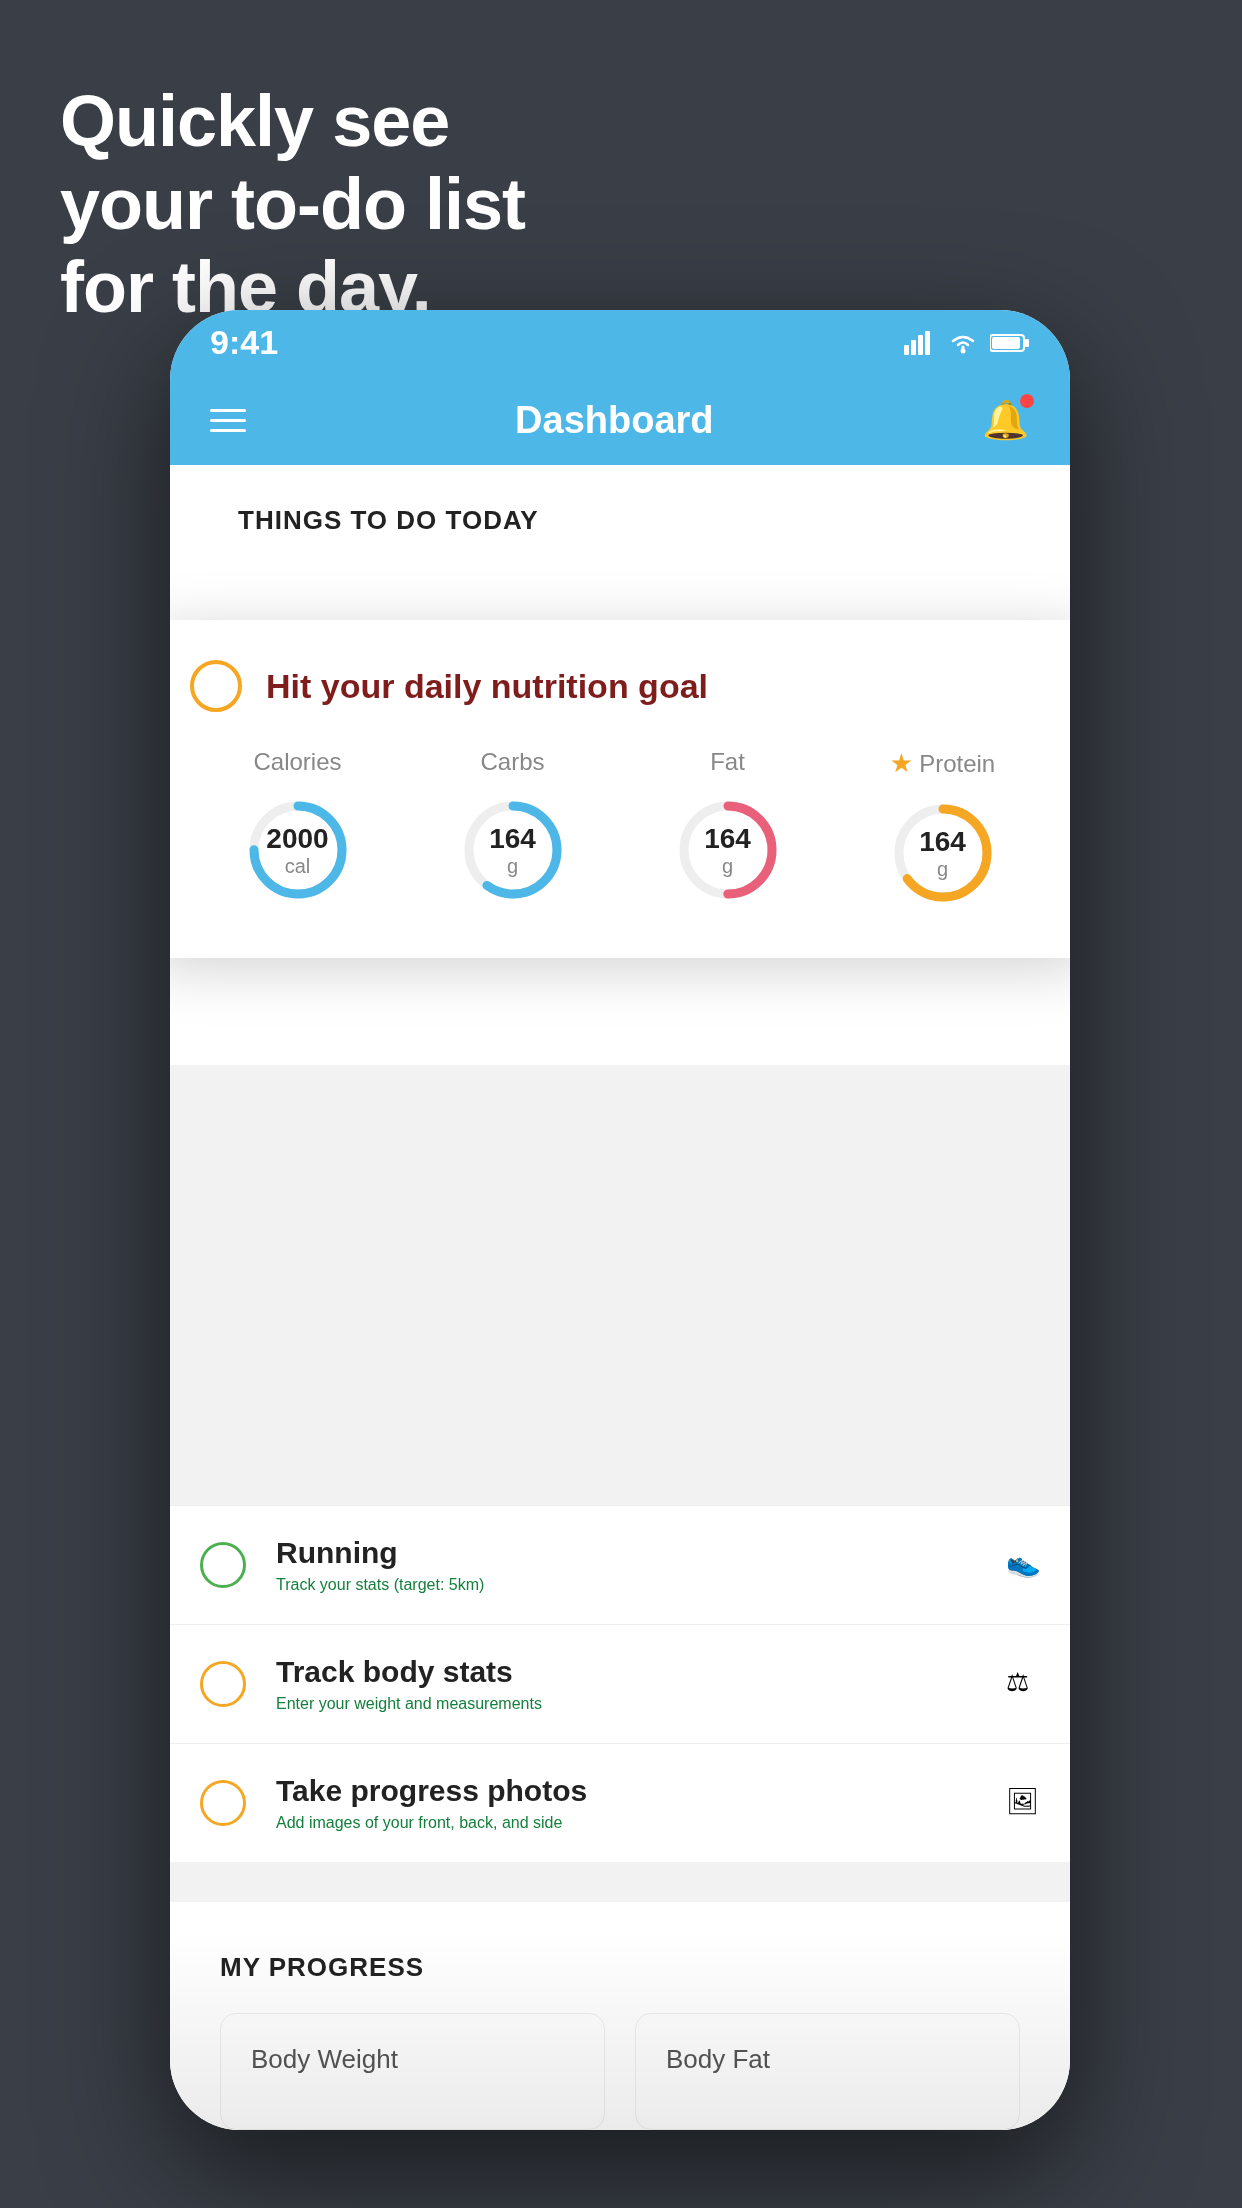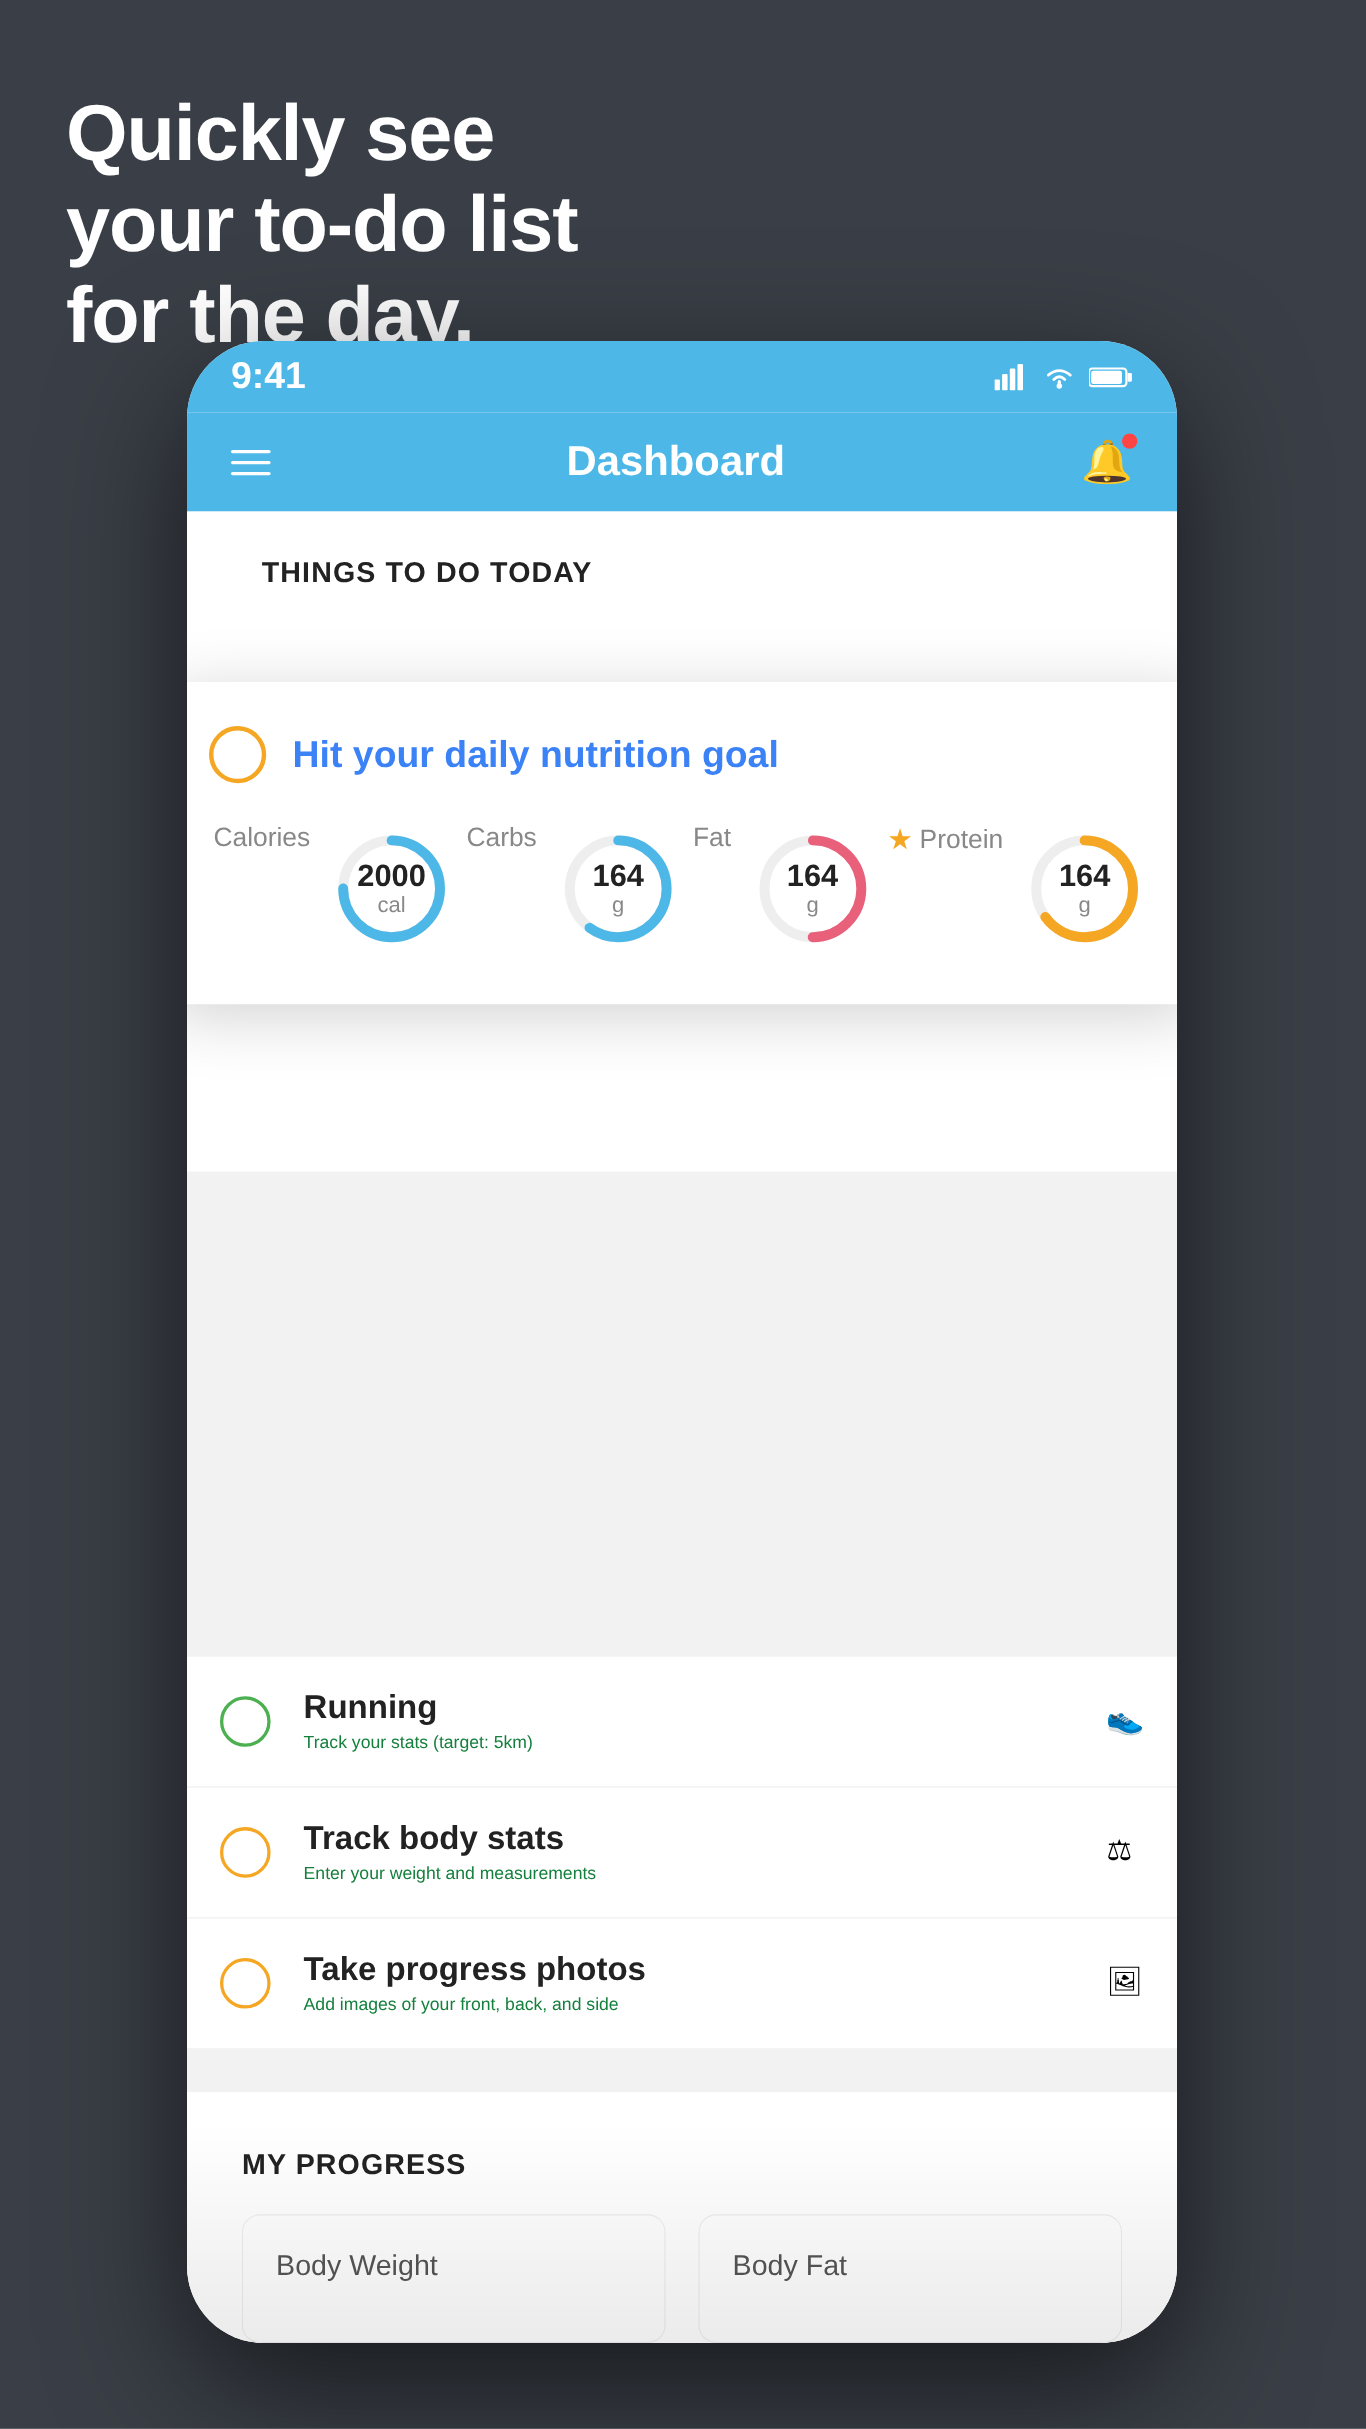--- a/index.html
+++ b/index.html
@@ -138,33 +138,33 @@
     .circle-check {
       width: 52px;
       height: 52px;
       border-radius: 50%;
       border: 4px solid #f5a623;
       flex-shrink: 0;
     }
     .card-title {
       font-size: 34px;
       font-weight: 600;
-      color: #3b82f6;
+      color: #7f1d1d;
     }
 
     
     .nutrition-row {
       display: flex;
       justify-content: space-around;
       align-items: flex-start;
     }
     .nutrition-item {
       display: flex;
-      flex-direction: row;
-      align-items: flex-start;
+      flex-direction: column;
+      align-items: center;
       gap: 14px;
     }
     .nutrition-label {
       font-size: 24px;
       color: #888;
     }
     .nutrition-circle-wrap {
       position: relative;
       width: 120px;
       height: 120px;

